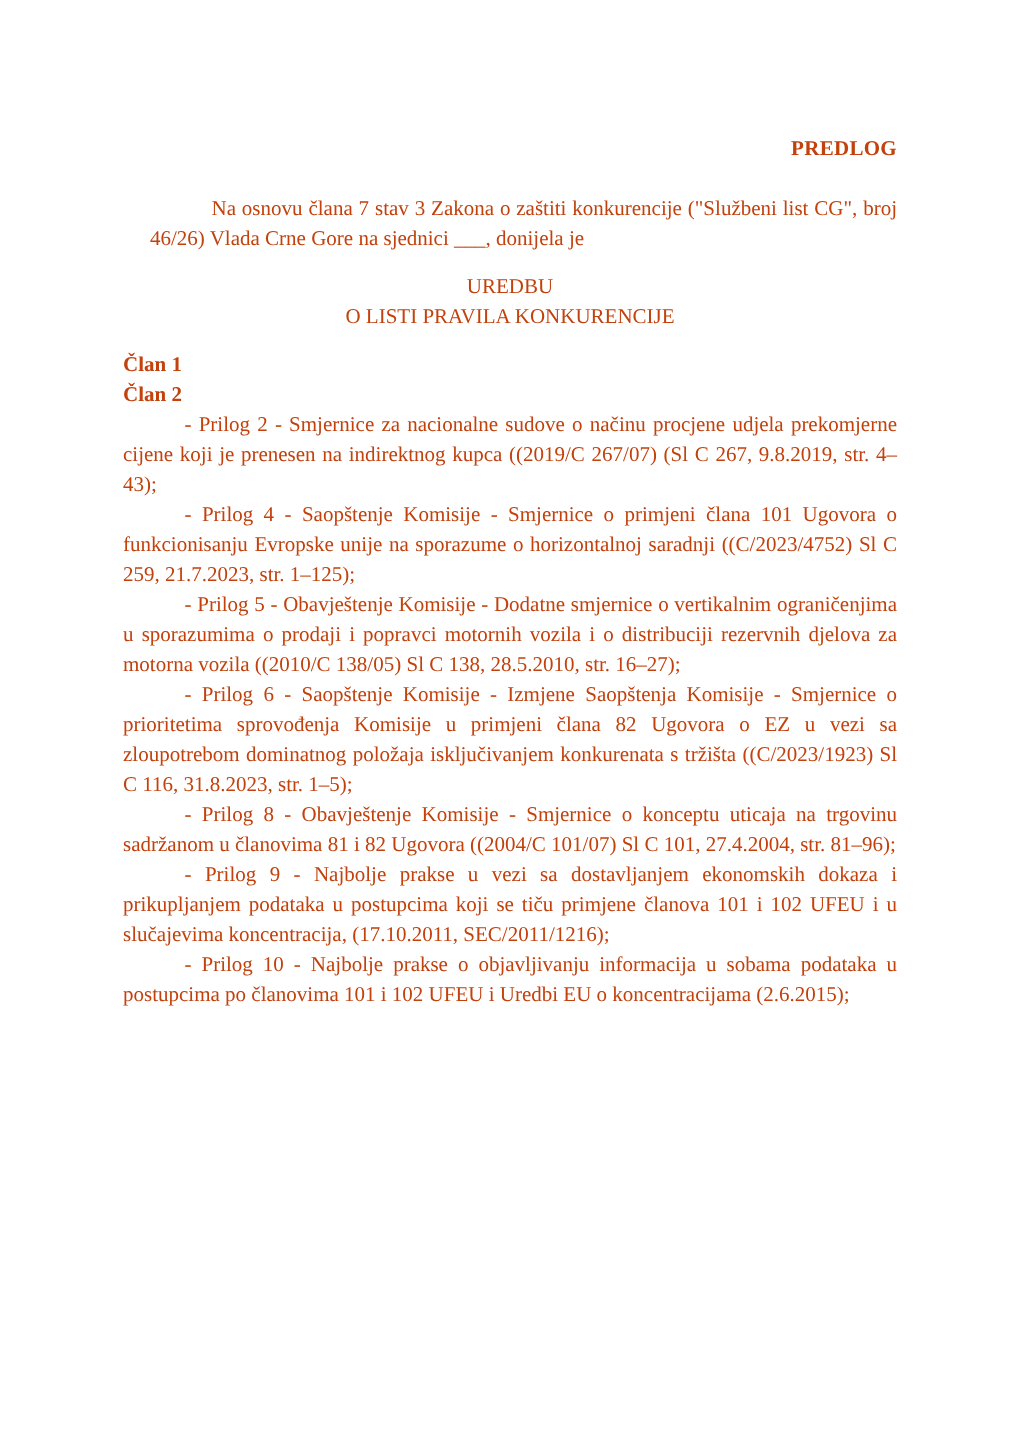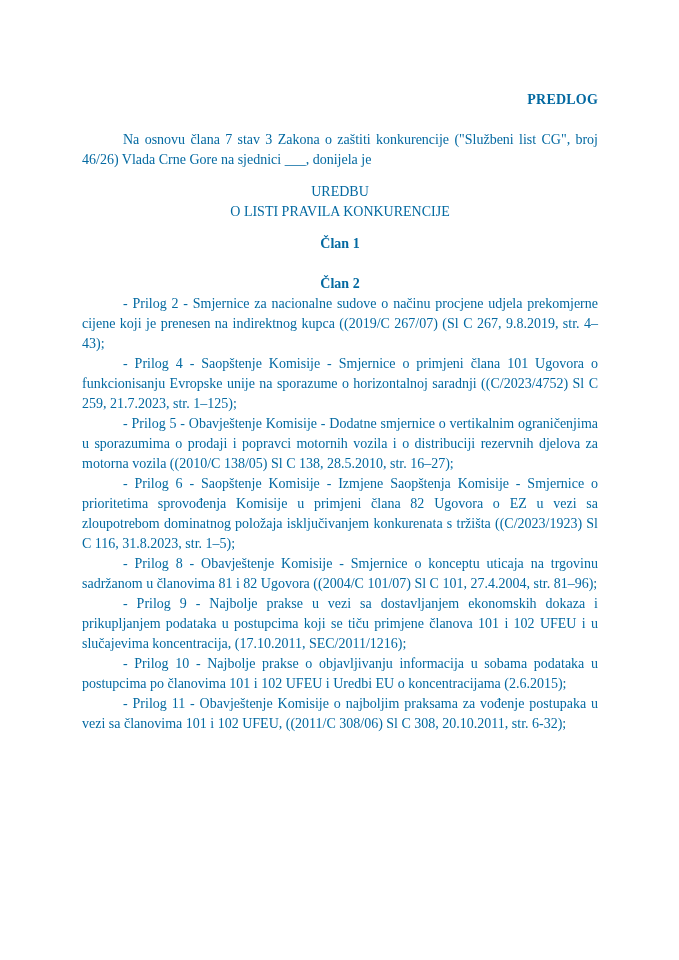--- a/index.html
+++ b/index.html
@@ -12,54 +12,54 @@
     width: 679px;
     height: 960px;
     overflow: hidden;
   }
   .page {
     box-sizing: border-box;
     width: 679px;
     height: 960px;
     padding: 90px 81px 0 82px;
     background: #ffffff;
-    color: #0369a1;
+    color: #c2410c;
     font-family: "Liberation Serif", "DejaVu Serif", serif;
     font-size: 14px;
     line-height: 20px;
   }
   p { margin: 0; }
   .doc-label {
     text-align: right;
     font-weight: bold;
     letter-spacing: 0.2px;
     margin-bottom: 20px;
   }
   .preamble {
     text-align: justify;
     text-indent: 41px;
     margin-bottom: 12px;
+    margin-left: 18px;
   }
   .title-block {
     margin-bottom: 12px;
   }
   .doc-title, .doc-subtitle {
     text-align: center;
     font-weight: normal;
   }
   .article-heading {
-    text-align: center;
+    text-align: left;
     font-weight: bold;
   }
   .body-para {
     text-align: justify;
     text-indent: 41px;
   }
   .article--second {
-    margin-top: 20px;
   }
 </style>
 </head>
 <body>
 
 <div class="page">
 
   <p class="doc-label">PREDLOG</p>
 
   <p class="preamble">Na osnovu člana 7 stav 3 Zakona o zaštiti konkurencije ("Službeni list CG", broj 46/26) Vlada Crne Gore na sjednici ___, donijela je</p>
@@ -76,16 +76,15 @@
   <div class="article article--second">
     <p class="article-heading">Član 2</p>
 
     <p class="body-para">- Prilog 2 - Smjernice za nacionalne sudove o načinu procjene udjela prekomjerne cijene koji je prenesen na indirektnog kupca ((2019/C 267/07) (Sl C 267, 9.8.2019, str. 4–43);</p>
     <p class="body-para">- Prilog 4 - Saopštenje Komisije - Smjernice o primjeni člana 101 Ugovora o funkcionisanju Evropske unije na sporazume o horizontalnoj saradnji ((C/2023/4752) Sl C 259, 21.7.2023, str. 1–125);</p>
     <p class="body-para">- Prilog 5 - Obavještenje Komisije - Dodatne smjernice o vertikalnim ograničenjima u sporazumima o prodaji i popravci motornih vozila i o distribuciji rezervnih djelova za motorna vozila ((2010/C 138/05) Sl C 138, 28.5.2010, str. 16–27);</p>
     <p class="body-para">- Prilog 6 - Saopštenje Komisije - Izmjene Saopštenja Komisije - Smjernice o prioritetima sprovođenja Komisije u primjeni člana 82 Ugovora o EZ u vezi sa zloupotrebom dominatnog položaja isključivanjem konkurenata s tržišta ((C/2023/1923) Sl C 116, 31.8.2023, str. 1–5);</p>
     <p class="body-para">- Prilog 8 - Obavještenje Komisije - Smjernice o konceptu uticaja na trgovinu sadržanom u članovima 81 i 82 Ugovora ((2004/C 101/07) Sl C 101, 27.4.2004, str. 81–96);</p>
     <p class="body-para">- Prilog 9 - Najbolje prakse u vezi sa dostavljanjem ekonomskih dokaza i prikupljanjem podataka u postupcima koji se tiču primjene članova 101 i 102 UFEU i u slučajevima koncentracija, (17.10.2011, SEC/2011/1216);</p>
     <p class="body-para">- Prilog 10 - Najbolje prakse o objavljivanju informacija u sobama podataka u postupcima po članovima 101 i 102 UFEU i Uredbi EU o koncentracijama (2.6.2015);</p>
-    <p class="body-para">- Prilog 11 - Obavještenje Komisije o najboljim praksama za vođenje postupaka u vezi sa članovima 101 i 102 UFEU, ((2011/C 308/06) Sl C 308, 20.10.2011, str. 6-32);</p>
   </div>
 
 </div>
 
 </body></html>

